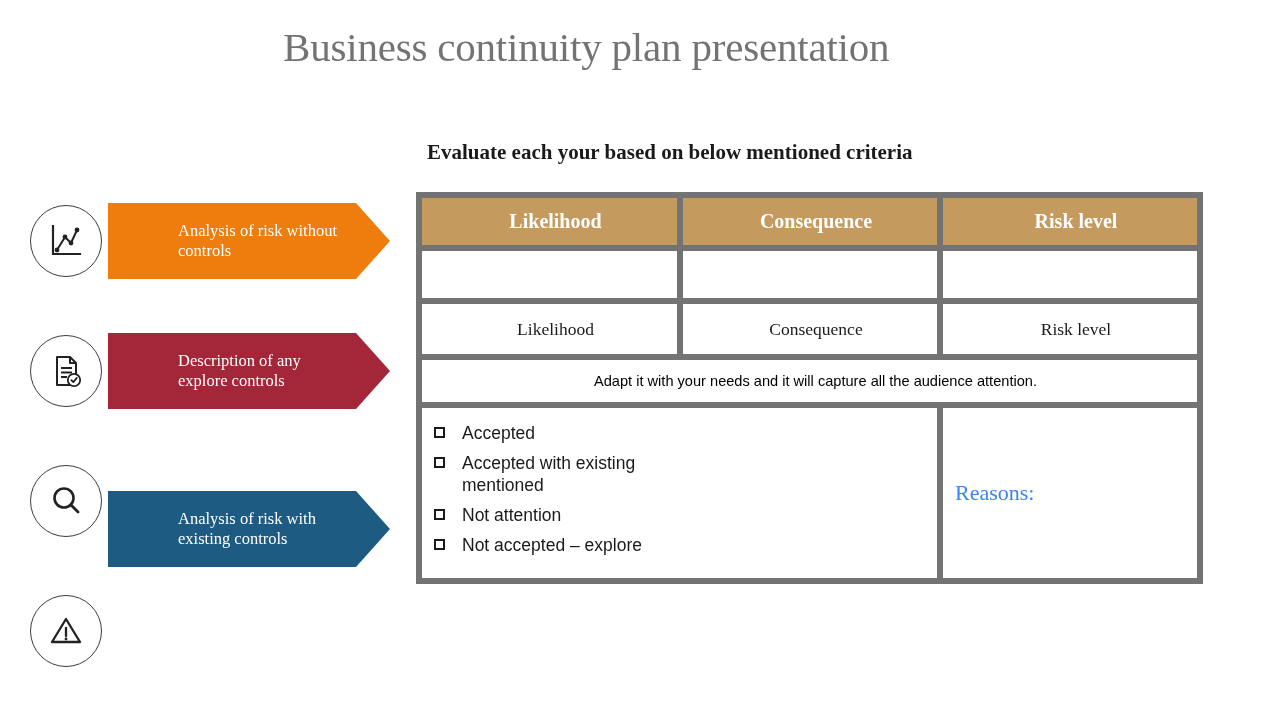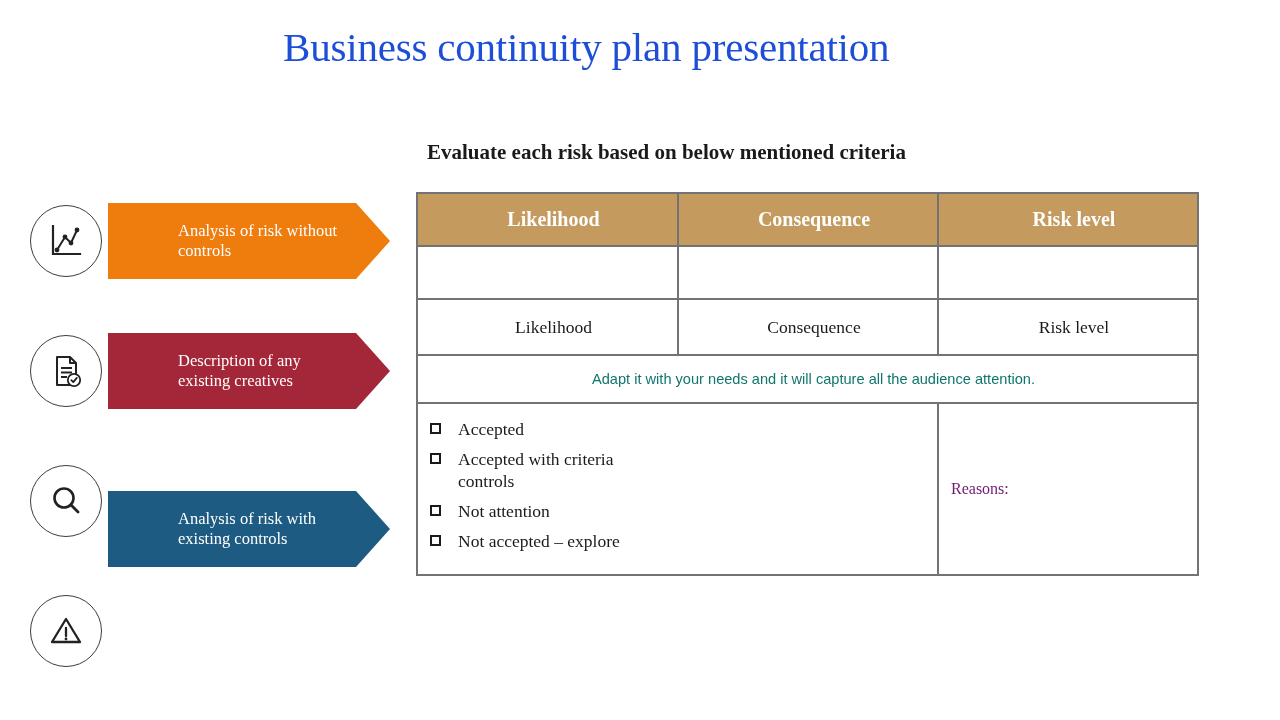--- a/index.html
+++ b/index.html
@@ -19,21 +19,21 @@
 
   
   #slide-title {
     position: absolute;
     left: 283px;
     top: 22px;
     width: 900px;
     font-family: "Liberation Serif", serif;
     font-size: 41px;
     font-weight: 400;
-    color: #1d4ed8;
+    color: #737373;
     letter-spacing: -0.2px;
     line-height: 50px;
     white-space: nowrap;
   }
 
   
   #subtitle {
     position: absolute;
     left: 427px;
     top: 140px;
@@ -92,21 +92,21 @@
   
   #crit-table {
     position: absolute;
     left: 416px;
     top: 192px;
     width: 781px;
     border-collapse: collapse;
     table-layout: fixed;
   }
   #crit-table td, #crit-table th {
-    border: 2px solid #737373;
+    border: 6px solid #737373;
     vertical-align: middle;
     padding-left: 12px;
   }
   .hdr-row th {
     background: #c49a5e;
     color: #ffffff;
     font-family: "Liberation Serif", serif;
     font-size: 20px;
     font-weight: bold;
     text-align: center;
@@ -127,40 +127,40 @@
     text-align: center;
     font-family: "Liberation Serif", serif;
     font-size: 17.5px;
     color: #1a1a1a;
   }
   .adapt-cell {
     height: 48px;
     text-align: center;
     font-family: "Liberation Sans", sans-serif;
     font-size: 14.6px;
-    color: #0f766e;
+    color: #000000;
   }
   .accept-cell {
     height: 165px;
     padding: 14px 0 14px 28px;
     vertical-align: top;
   }
   .reasons-cell {
     height: 165px;
     padding-left: 27px;
     font-family: "Liberation Serif", serif;
-    font-size: 16px;
-    color: #701a75;
+    font-size: 22px;
+    color: #3b82f6;
     vertical-align: middle;
   }
   .opt {
     display: flex;
     align-items: flex-start;
     margin-bottom: 8px;
-    font-family: Liberation Serif, serif;
+    font-family: Liberation Sans, sans-serif;
     font-size: 17.5px;
     line-height: 22px;
     color: #1a1a1a;
   }
   .opt-box {
     flex: 0 0 auto;
     width: 11px;
     height: 11px;
     border: 2px solid #1a1a1a;
     margin: 5px 17px 0 0;
@@ -168,21 +168,21 @@
   }
   .opt-text { max-width: 215px; }
 </style>
 </head>
 <body>
 
 <div id="slide">
 
   <div id="slide-title">Business continuity plan presentation</div>
 
-  <div id="subtitle">Evaluate each risk based on below mentioned criteria</div>
+  <div id="subtitle">Evaluate each your based on below mentioned criteria</div>
 
   <div class="step" id="step-0">
     <div class="step-icon">
       <svg width="40" height="40" viewBox="0 0 40 40">
         <path d="M7 5 L7 33 L34 33" fill="none" stroke="#222" stroke-width="2.2" stroke-linecap="square"></path>
         <polyline points="11,29 19,16 25,22 31,9" fill="none" stroke="#222" stroke-width="2"></polyline>
         <circle cx="11" cy="29" r="2.4" fill="#222"></circle>
         <circle cx="19" cy="16" r="2.4" fill="#222"></circle>
         <circle cx="25" cy="22" r="2.4" fill="#222"></circle>
         <circle cx="31" cy="9" r="2.4" fill="#222"></circle>
@@ -199,21 +199,21 @@
         <path d="M11 6 L24 6 L30 12 L30 34 L11 34 Z" fill="none" stroke="#222" stroke-width="2" stroke-linejoin="round"></path>
         <path d="M24 6 L24 12 L30 12" fill="none" stroke="#222" stroke-width="2" stroke-linejoin="round"></path>
         <line x1="15" y1="17" x2="26" y2="17" stroke="#222" stroke-width="2"></line>
         <line x1="15" y1="21.5" x2="26" y2="21.5" stroke="#222" stroke-width="2"></line>
         <line x1="15" y1="26" x2="21" y2="26" stroke="#222" stroke-width="2"></line>
         <circle cx="28" cy="29" r="6.2" fill="#fff" stroke="#222" stroke-width="1.8"></circle>
         <path d="M25.3 29.1 L27.3 31.1 L30.8 26.9" fill="none" stroke="#222" stroke-width="1.8" stroke-linecap="round" stroke-linejoin="round"></path>
       </svg>
     </div>
     <div class="step-banner" style="background:#A32639;">
-      <div class="step-label">Description of any existing creatives</div>
+      <div class="step-label">Description of any explore controls</div>
     </div>
   </div>
 
   <div class="step" id="step-2">
     <div class="step-icon">
       <svg width="40" height="40" viewBox="0 0 40 40">
         <circle cx="18" cy="17" r="9.5" fill="none" stroke="#222" stroke-width="2.6"></circle>
         <line x1="24.8" y1="23.8" x2="32" y2="31" stroke="#222" stroke-width="2.8" stroke-linecap="round"></line>
       </svg>
     </div>
@@ -258,21 +258,21 @@
         <td class="adapt-cell" colspan="3">Adapt it with your needs and it will capture all the audience attention.</td>
       </tr>
       <tr>
         <td class="accept-cell" colspan="2">
           <div class="opt">
             <span class="opt-box"></span>
             <span class="opt-text">Accepted</span>
           </div>
           <div class="opt">
             <span class="opt-box"></span>
-            <span class="opt-text">Accepted with criteria controls</span>
+            <span class="opt-text">Accepted with existing mentioned</span>
           </div>
           <div class="opt">
             <span class="opt-box"></span>
             <span class="opt-text">Not attention</span>
           </div>
           <div class="opt">
             <span class="opt-box"></span>
             <span class="opt-text">Not accepted – explore</span>
           </div>
         </td>

